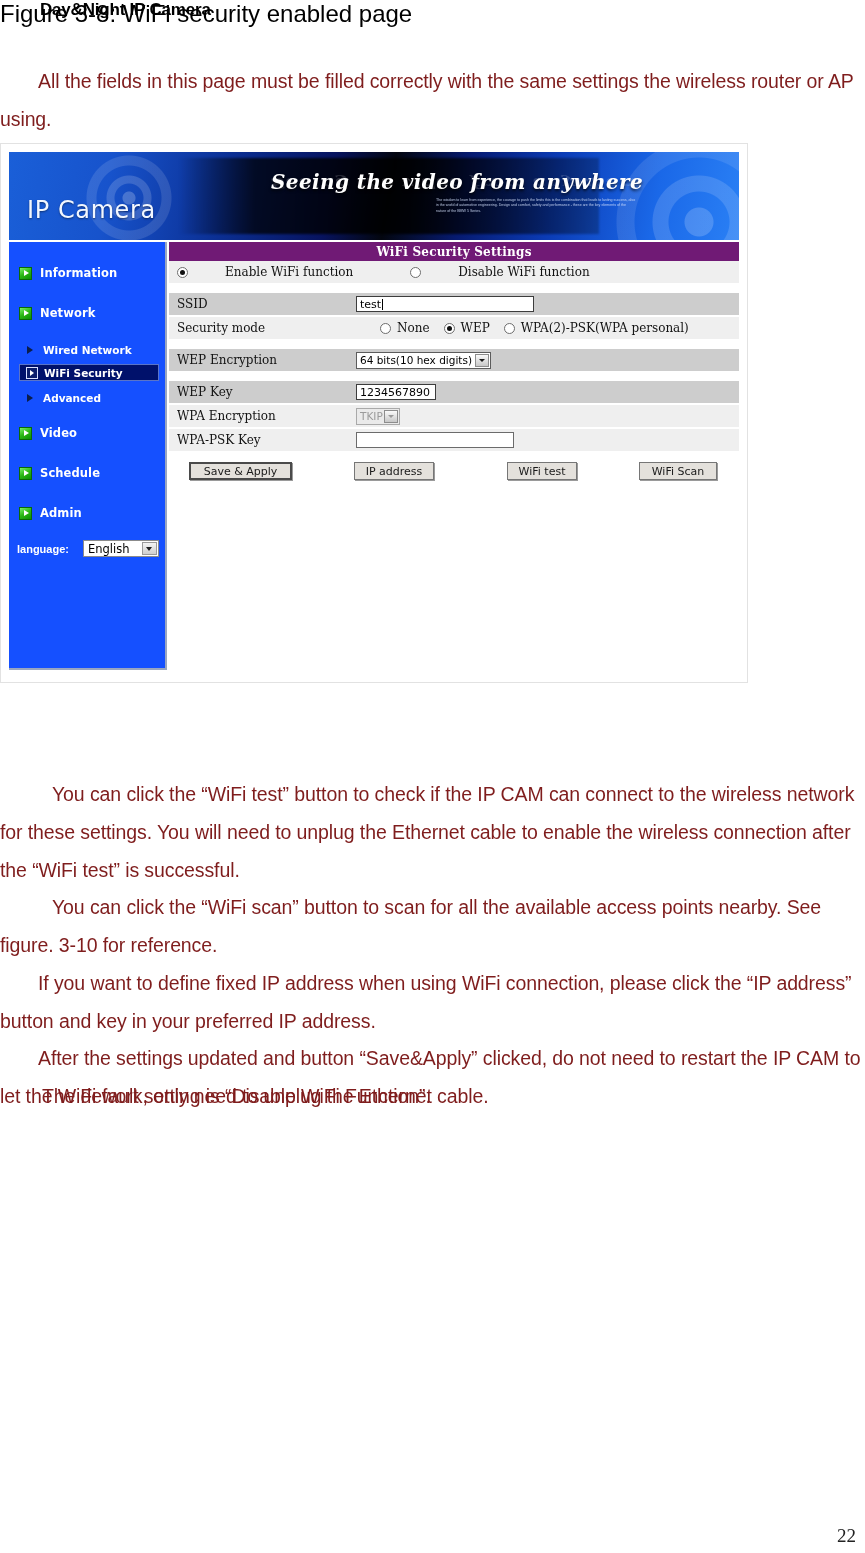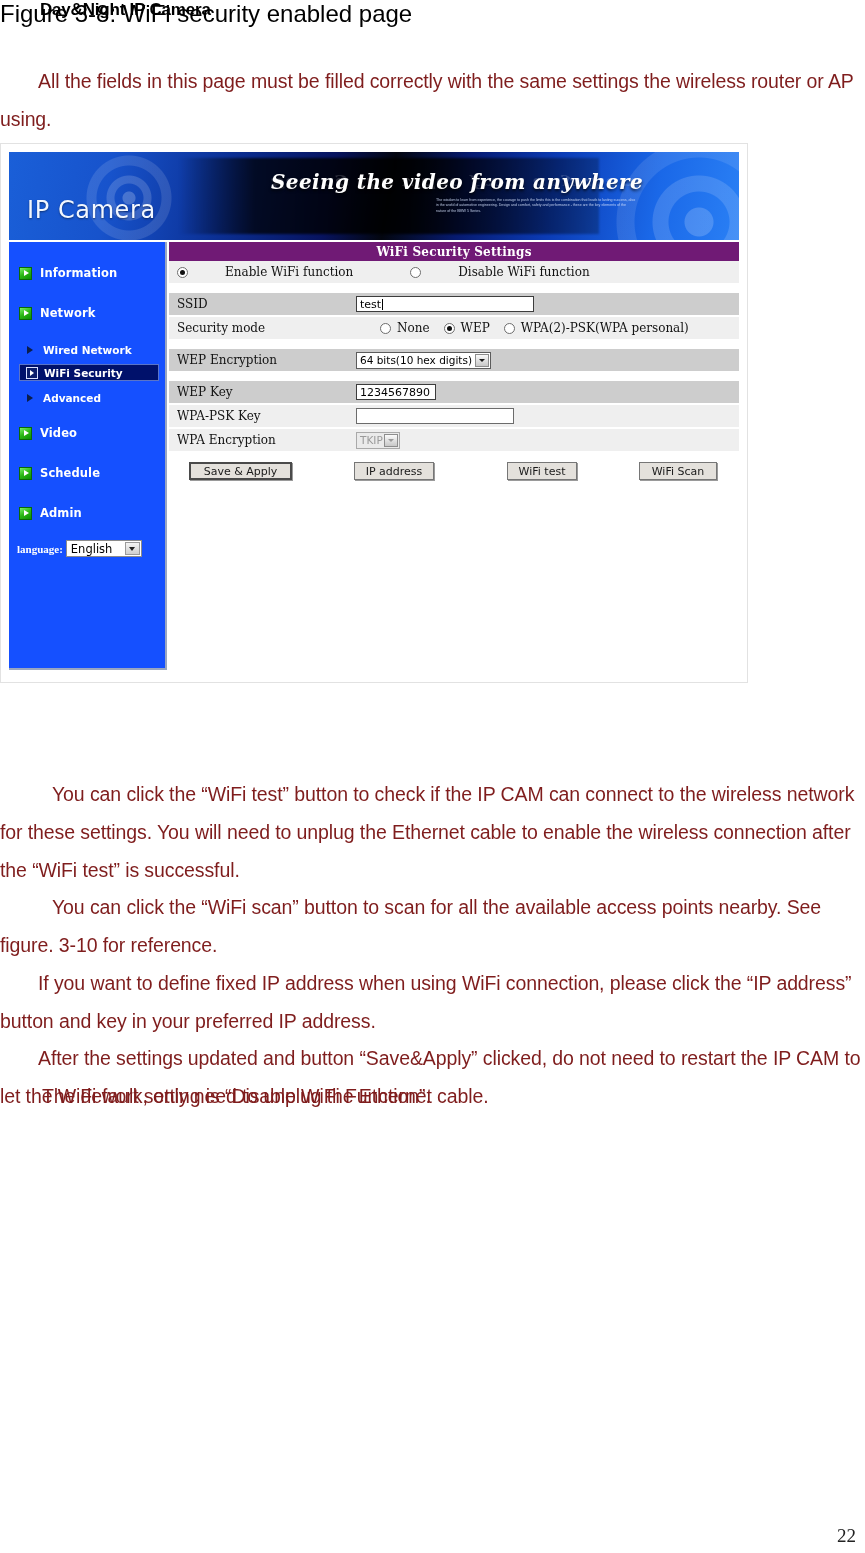--- a/index.html
+++ b/index.html
@@ -232,22 +232,22 @@
     position: absolute;
     left: 8px;
     top: 298px;
     display: flex;
     align-items: center;
   }
   .lang-label {
     font-size: 11px;
     font-weight: bold;
     color: #ffffff;
-    font-family: Liberation Serif, serif;
-    margin-right: 3px;
+    font-family: Liberation Sans, sans-serif;
+    margin-right: 14px;
   }
   .lang-select {
     width: 76px;
     height: 17px;
     background: #ffffff;
     border: 1px solid #8b8b8b;
     box-sizing: border-box;
     display: flex;
     align-items: center;
     position: relative;
@@ -533,38 +533,38 @@
     <div class="row dark">
       <div class="cellL">WEP Key</div>
       <div class="cellR">
         <div class="txtbox wepkey">
           <span>1234567890</span>
         </div>
       </div>
     </div>
 
     <div class="row light">
-      <div class="cellL">WPA-PSK Key</div>
-      <div class="cellR">
-        <div class="txtbox psk">
-          <span></span>
-        </div>
-      </div>
-    </div>
-
-    <div class="row light">
       <div class="cellL">WPA Encryption</div>
       <div class="cellR">
         <div class="dd tkip">
           <span>TKIP</span>
           <span class="ddbtn"></span>
         </div>
       </div>
     </div>
 
+    <div class="row light">
+      <div class="cellL">WPA-PSK Key</div>
+      <div class="cellR">
+        <div class="txtbox psk">
+          <span></span>
+        </div>
+      </div>
+    </div>
+
     <div class="btnrow">
       <div class="btn primary b1">Save &amp; Apply</div>
       <div class="btn b2">IP address</div>
       <div class="btn b3">WiFi test</div>
       <div class="btn b4">WiFi Scan</div>
     </div>
 
   </div>
 </div>
 

